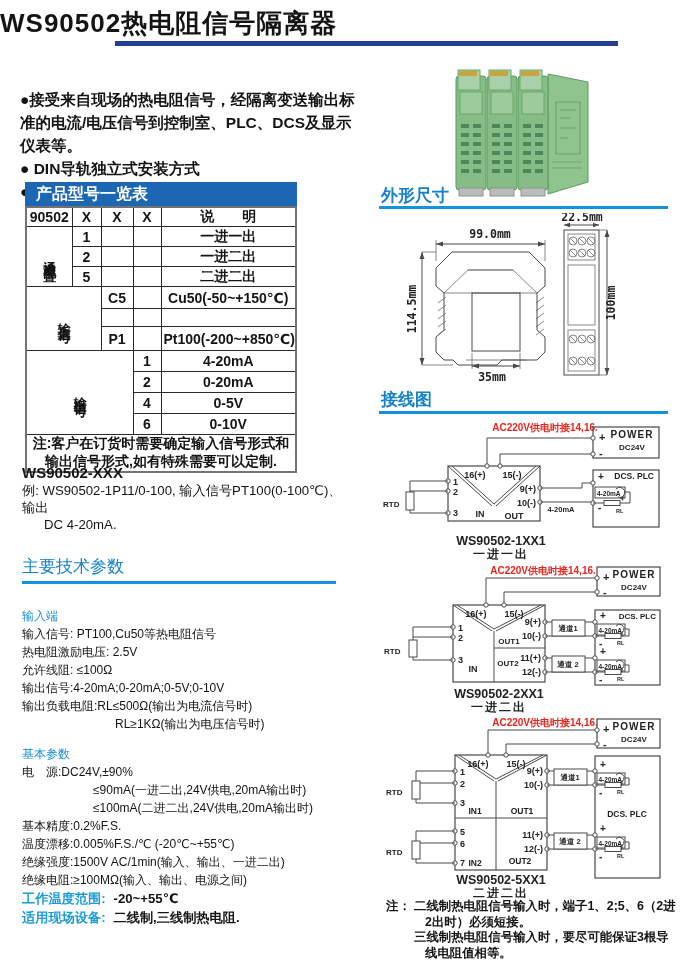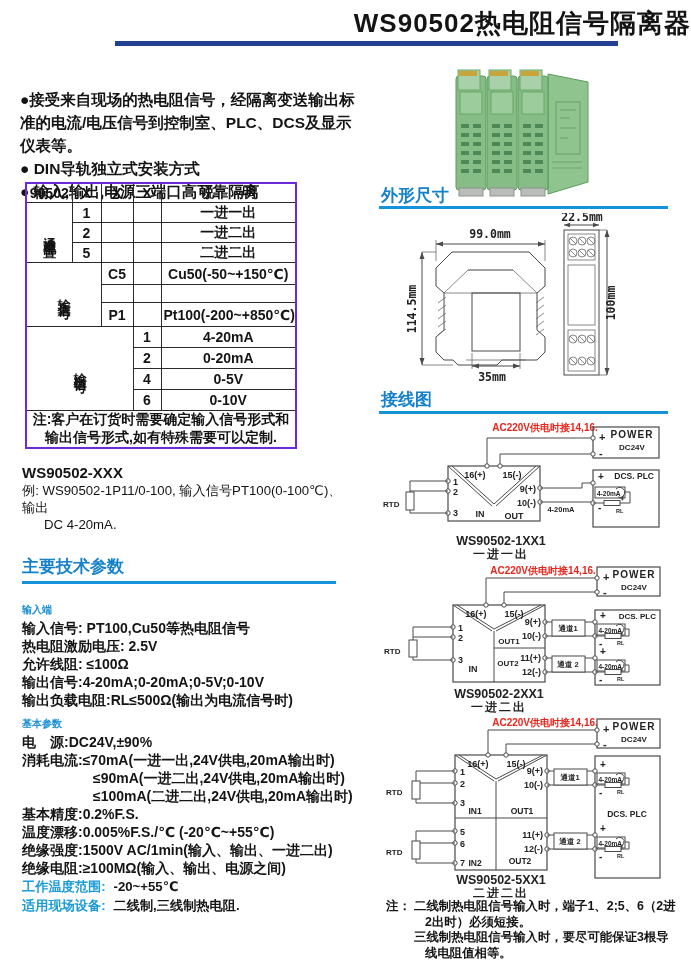--- a/index.html
+++ b/index.html
@@ -1,45 +1,45 @@
 <!DOCTYPE html>
 <html><head>
 <meta charset="utf-8">
 <style>
   html,body{margin:0;padding:0}
   body{position:relative;width:691px;height:965px;background:#fff;
        font-family:"Liberation Sans","DejaVu Sans",sans-serif;color:#141414;overflow:hidden}
   .abs{position:absolute}
   
-  .page-title{top:6px;left:0;width:691px;text-align:right;font-size:26px;font-weight:bold;letter-spacing:1px}
+  .page-title{top:6px;left:0;width:691px;text-align:left;font-size:26px;font-weight:bold;letter-spacing:1px}
   .title-rule{top:41px;left:115px;width:503px;height:5px;background:#233f94}
   
   .bullets{top:88px;left:20px;width:336px;font-size:15.5px;font-weight:bold;line-height:23px}
   
   .mt-wrap{top:182px;left:25px;width:272px}
   .mt-header{background:#1b67b4;color:#fff;font-size:16px;font-weight:bold;height:22px;line-height:22px;padding-left:10px;border:1px solid #1b67b4}
   table.mt{border-collapse:collapse;width:272px;table-layout:fixed}
   table.mt td{border:1px solid #2a2a2a;font-size:14px;font-weight:600;text-align:center;padding:0 2px;overflow:hidden}
-  table.mt{border:2px solid #6d28d9}
+  table.mt{border:2px solid #737373}
   td.desc{text-align:left;padding-left:9px;font-size:13.5px}
   .vlabel{writing-mode:vertical-lr;text-orientation:upright;letter-spacing:3px;display:inline-block;font-size:13px;font-weight:700}
   tr.r20{height:20px}tr.r19{height:19px}tr.r22{height:22px}tr.r18{height:18px}tr.r24{height:24px}tr.r21{height:21px}
   td.noterow{font-size:10.4px;font-weight:700;text-align:left;padding:2px 1px;letter-spacing:0}
   
   .selection{top:464px;left:22px;width:330px}
   .sel-title{color:#1581cb;font-size:16px;font-weight:bold;line-height:19px}
   .sel-model{font-size:15px;font-weight:600;line-height:18px}
   .sel-ex{font-size:13.2px;font-weight:400;line-height:17px}
   .sel-ex2{padding-left:22px}
   
-  .tech-title{top:555px;left:22px;font-size:17px;font-weight:bold;color:#1581cb}
+  .tech-title{top:555px;left:22px;font-size:17px;font-weight:normal;color:#1581cb}
   .tech-rule{top:581px;left:22px;width:314px;height:3px;background:#1593da}
   .tech{top:595px;left:22px;width:345px}
-  .sec-title{color:#1b8fd2;font-size:10px;font-weight:bold;height:18px;line-height:18px;margin-top:6px}
-  .tline{font-size:14px;font-weight:700;height:18px;line-height:18px;white-space:nowrap}
+  .sec-title{color:#1b8fd2;font-size:12px;font-weight:normal;height:18px;line-height:18px;margin-top:12px}
+  .tline{font-size:12px;font-weight:400;height:18px;line-height:18px;white-space:nowrap}
   .ind1{padding-left:71px}
   .ind2{padding-left:93px}
   .hline{font-size:13.2px;font-weight:600;height:19px;line-height:19px;white-space:nowrap}
   .hlabel{color:#1b9bd7;font-weight:bold;margin-right:8px}
   
   .rc-title{font-size:17px;font-weight:bold;color:#1581cb}
   .rc-rule{width:289px;height:3px;background:#1593da}
   .note-block{top:899px;left:384px;width:300px;font-size:12.4px;font-weight:bold;line-height:15.5px}
   .note-body{padding-left:30px}
   .note-label{position:absolute;left:2px;top:0}
@@ -59,20 +59,21 @@
 <div class="abs page-title">WS90502热电阻信号隔离器</div>
 <div class="abs title-rule"></div>
 
 <div class="abs bullets">
   <div>●接受来自现场的热电阻信号，经隔离变送输出标准的电流/电压信号到控制室、PLC、DCS及显示仪表等。</div>
   <div>● DIN导轨独立式安装方式</div>
   <div>● 输入,输出,电源三端口高可靠隔离</div>
 </div>
 
 <div class="abs mt-wrap">
+  <div class="mt-header">产品型号一览表</div>
   <table class="mt">
     <colgroup>
         <col style="width:46px">
         <col style="width:29px">
         <col style="width:32px">
         <col style="width:28px">
         <col>
       </colgroup>
     <tbody>
         <tr class="r19">
@@ -149,23 +150,23 @@
 
 <div class="abs tech-title">主要技术参数</div>
 <div class="abs tech-rule"></div>
 <div class="abs tech">
   <div class="sec-title">输入端</div>
   <div class="tline">输入信号: PT100,Cu50等热电阻信号</div>
   <div class="tline">热电阻激励电压: 2.5V</div>
   <div class="tline">允许线阻: ≤100Ω</div>
   <div class="tline">输出信号:4-20mA;0-20mA;0-5V;0-10V</div>
   <div class="tline">输出负载电阻:RL≤500Ω(输出为电流信号时)</div>
+  <div class="tline ind2">RL≥1KΩ(输出为电压信号时)</div>
   <div class="sec-title">基本参数</div>
   <div class="tline">电　源:DC24V,±90%</div>
-  <div class="tline">消耗电流:≤70mA(一进一出,24V供电,20mA输出时)</div>
   <div class="tline ind1">≤90mA(一进二出,24V供电,20mA输出时)</div>
   <div class="tline ind1">≤100mA(二进二出,24V供电,20mA输出时)</div>
   <div class="tline">基本精度:0.2%F.S.</div>
   <div class="tline">温度漂移:0.005%F.S./℃ (-20℃~+55℃)</div>
   <div class="tline">绝缘强度:1500V AC/1min(输入、输出、一进二出)</div>
   <div class="tline">绝缘电阻:≥100MΩ(输入、输出、电源之间)</div>
   <div class="hline">
     <span class="hlabel">工作温度范围:</span><span>-20~+55℃</span>
   </div>
   <div class="hline">

